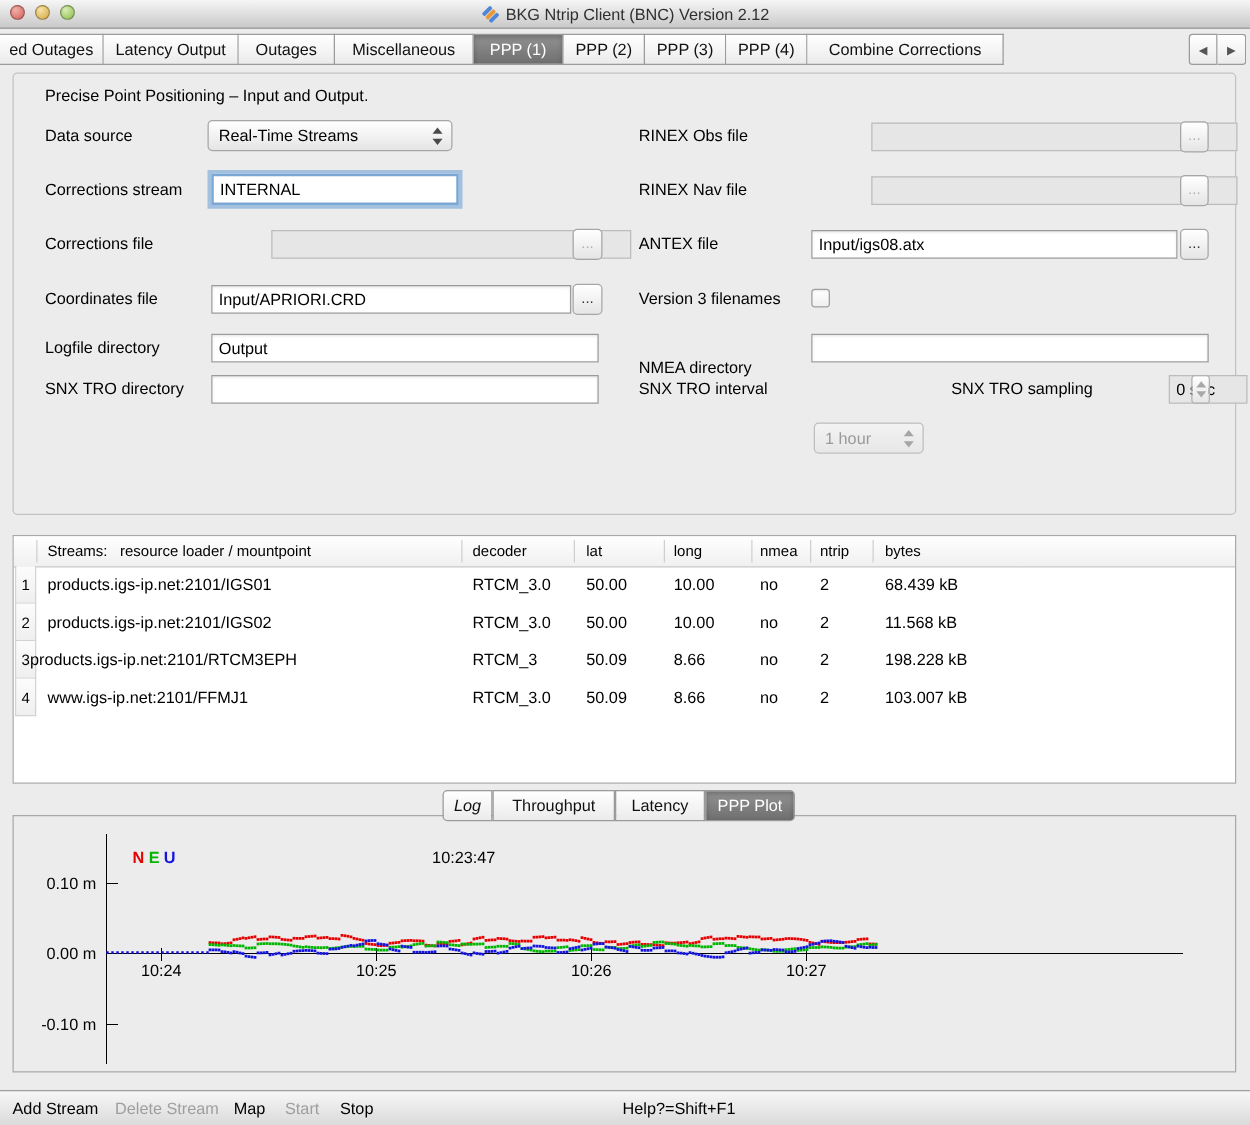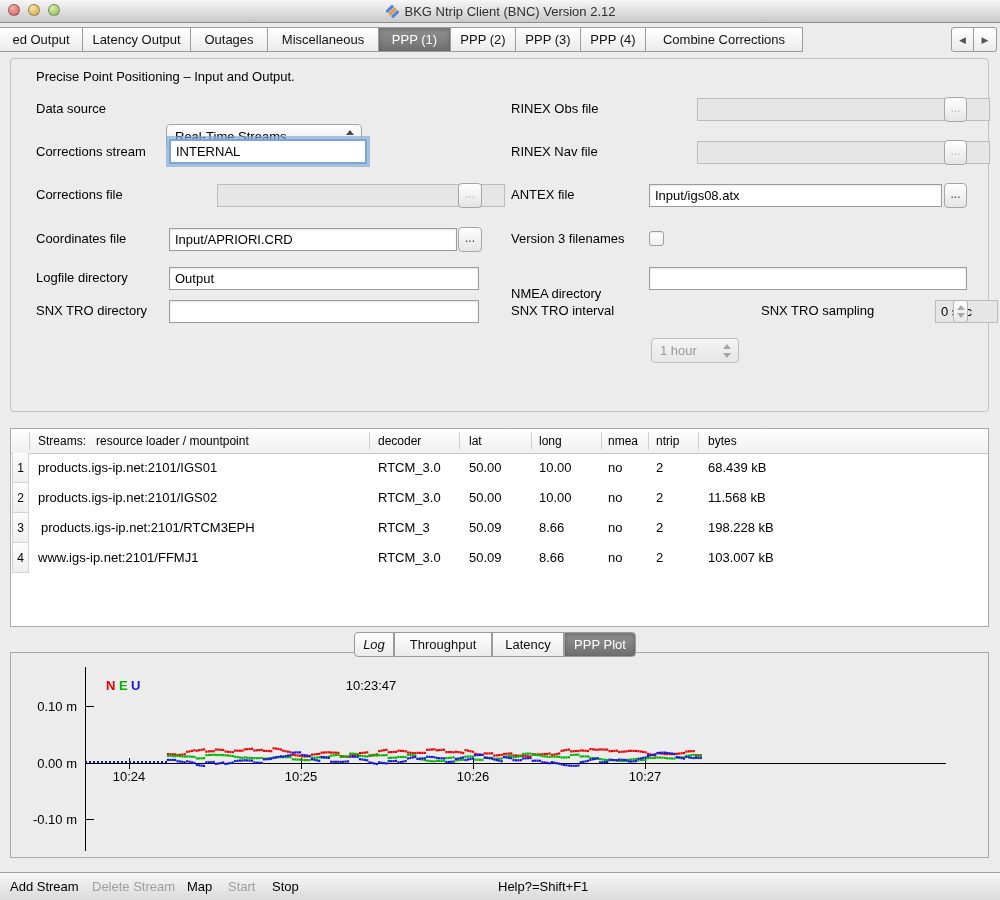--- a/index.html
+++ b/index.html
@@ -101,40 +101,40 @@
             <rect x="3" y="6.3" width="10" height="3.4" rx="1.2" fill="#e8973a"></rect>
             <rect x="3" y="10.4" width="10" height="3.4" rx="1.2" fill="#4f86d8"></rect>
           </g>
         </svg>
       </span>
       <span>BKG Ntrip Client (BNC) Version 2.12</span>
     </div>
   </div>
 
   <div class="tabbar" id="maintabs">
-      <div class="seg" style="width: 83px;">ed Output</div>
+      <div class="seg" style="width: 83px;">ed Outages</div>
       <div class="seg" style="width: 108px;">Latency Output</div>
       <div class="seg" style="width: 77px;">Outages</div>
       <div class="seg" style="width: 111px;">Miscellaneous</div>
       <div class="seg sel" style="width: 72px;">PPP (1)</div>
       <div class="seg" style="width: 65px;">PPP (2)</div>
       <div class="seg" style="width: 65px;">PPP (3)</div>
       <div class="seg" style="width: 65px;">PPP (4)</div>
       <div class="seg" style="width: 157px;">Combine Corrections</div>
     </div>
   <div class="tabscroll">
     <span class="seg"><span>◀</span></span>
     <span class="seg"><span>▶</span></span>
   </div>
 
   <div class="groupbox">
     <div class="lbl" style="left:25px;top:6px;">Precise Point Positioning – Input and Output.</div>
 
     <div class="lbl" style="left:25px;top:38px;">Data source</div>
-    <div class="combo" style="left:155px;top:37px;width:196px;margin-top:28px;">
+    <div class="combo" style="left:155px;top:37px;width:196px;">
       <span>Real-Time Streams</span><span class="arr"></span>
     </div>
 
     <div class="lbl" style="left:25px;top:81px;">Corrections stream</div>
     <input class="in focus" style="left: 158px; top: 80px; width: 198px; height: 25px;" value="INTERNAL">
 
     <div class="lbl" style="left:25px;top:124px;">Corrections file</div>
     <input class="in" disabled="" style="left: 158px; top: 125px; width: 288px;" value="">
     <div class="btn dis" style="left:447px;top:124px;">...</div>
 
@@ -208,21 +208,21 @@
           <span style="left: 27px;">products.igs-ip.net:2101/IGS02</span>
           <span style="left: 367px;">RTCM_3.0</span>
           <span style="left: 458px;">50.00</span>
           <span style="left: 528px;">10.00</span>
           <span style="left: 597px;">no</span>
           <span style="left: 645px;">2</span>
           <span style="left: 697px;">11.568 kB</span>
         </div>
         <div class="trow" style="top: 84px;">
           <span class="rownum">3</span>
-          <span style="left: 30px;">products.igs-ip.net:2101/RTCM3EPH</span>
+          <span style="left: 13px;">products.igs-ip.net:2101/RTCM3EPH</span>
           <span style="left: 367px;">RTCM_3</span>
           <span style="left: 458px;">50.09</span>
           <span style="left: 528px;">8.66</span>
           <span style="left: 597px;">no</span>
           <span style="left: 645px;">2</span>
           <span style="left: 697px;">198.228 kB</span>
         </div>
         <div class="trow" style="top: 114px;">
           <span class="rownum">4</span>
           <span style="left: 27px;">www.igs-ip.net:2101/FFMJ1</span>

